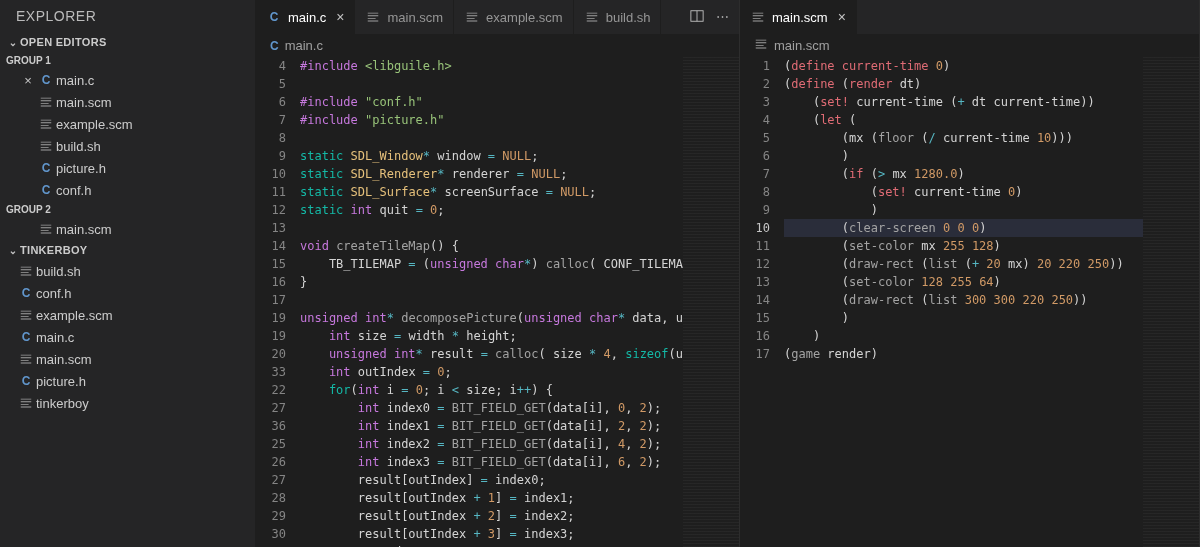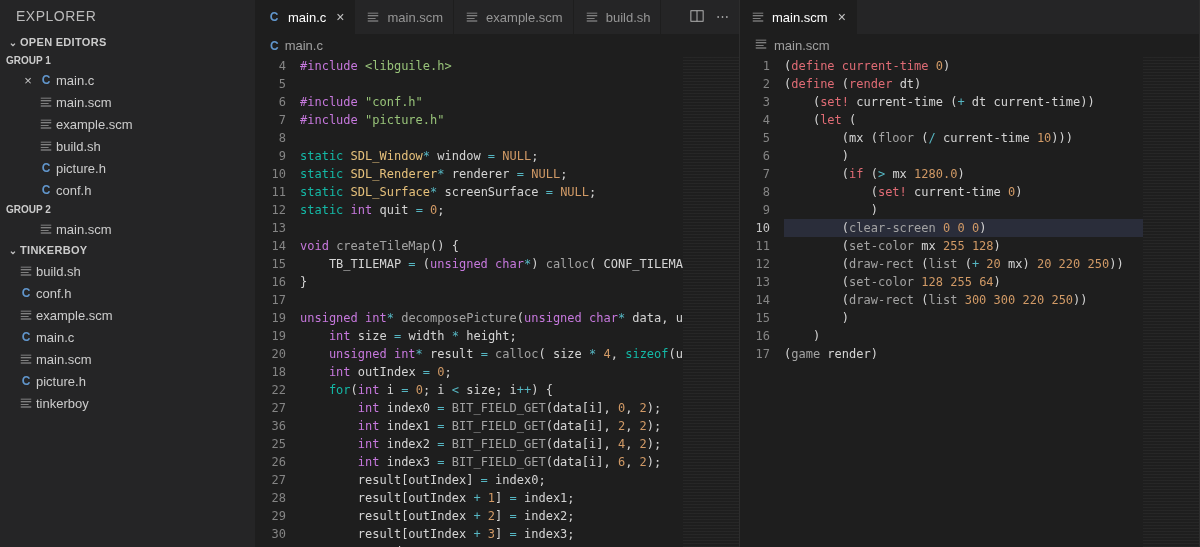--- a/index.html
+++ b/index.html
@@ -321,21 +321,21 @@
           <div class="ln">11</div>
           <div class="ln">12</div>
           <div class="ln">13</div>
           <div class="ln">14</div>
           <div class="ln">15</div>
           <div class="ln">16</div>
           <div class="ln">17</div>
           <div class="ln">19</div>
           <div class="ln">19</div>
           <div class="ln">20</div>
-          <div class="ln">18</div>
+          <div class="ln">33</div>
           <div class="ln">22</div>
           <div class="ln">27</div>
           <div class="ln">36</div>
           <div class="ln">25</div>
           <div class="ln">26</div>
           <div class="ln">27</div>
           <div class="ln">28</div>
           <div class="ln">29</div>
           <div class="ln">30</div>
           <div class="ln">31</div>

